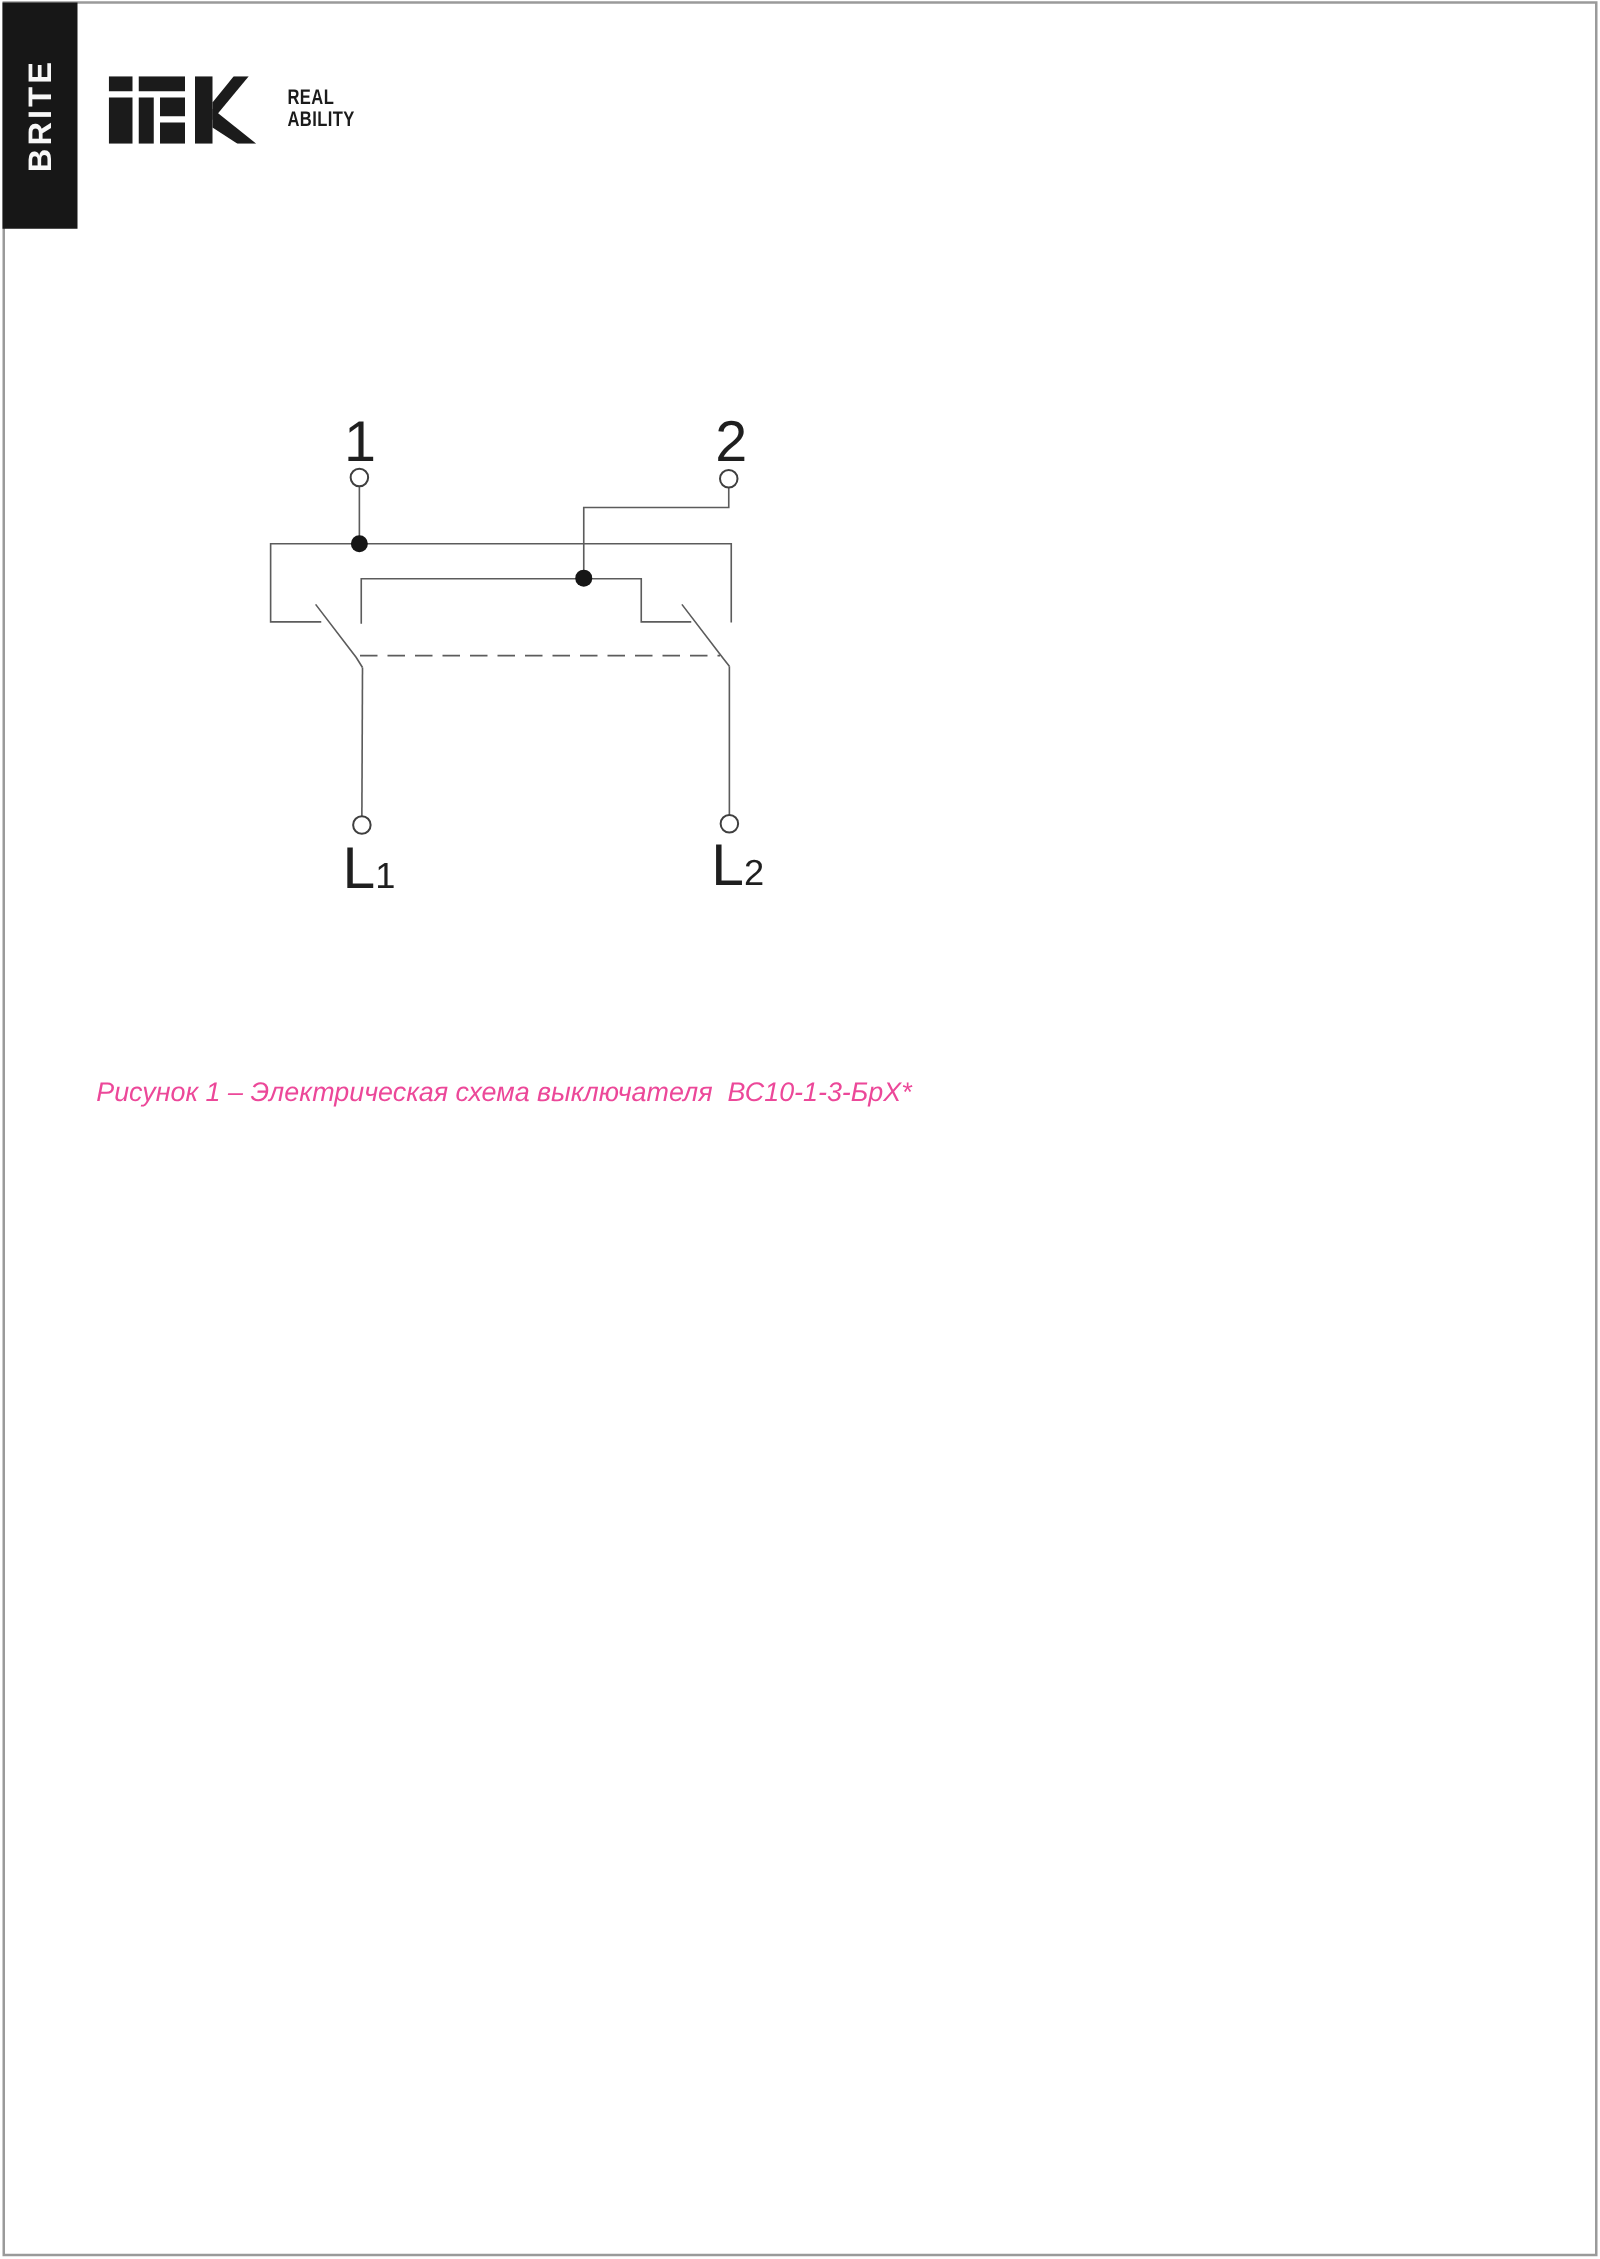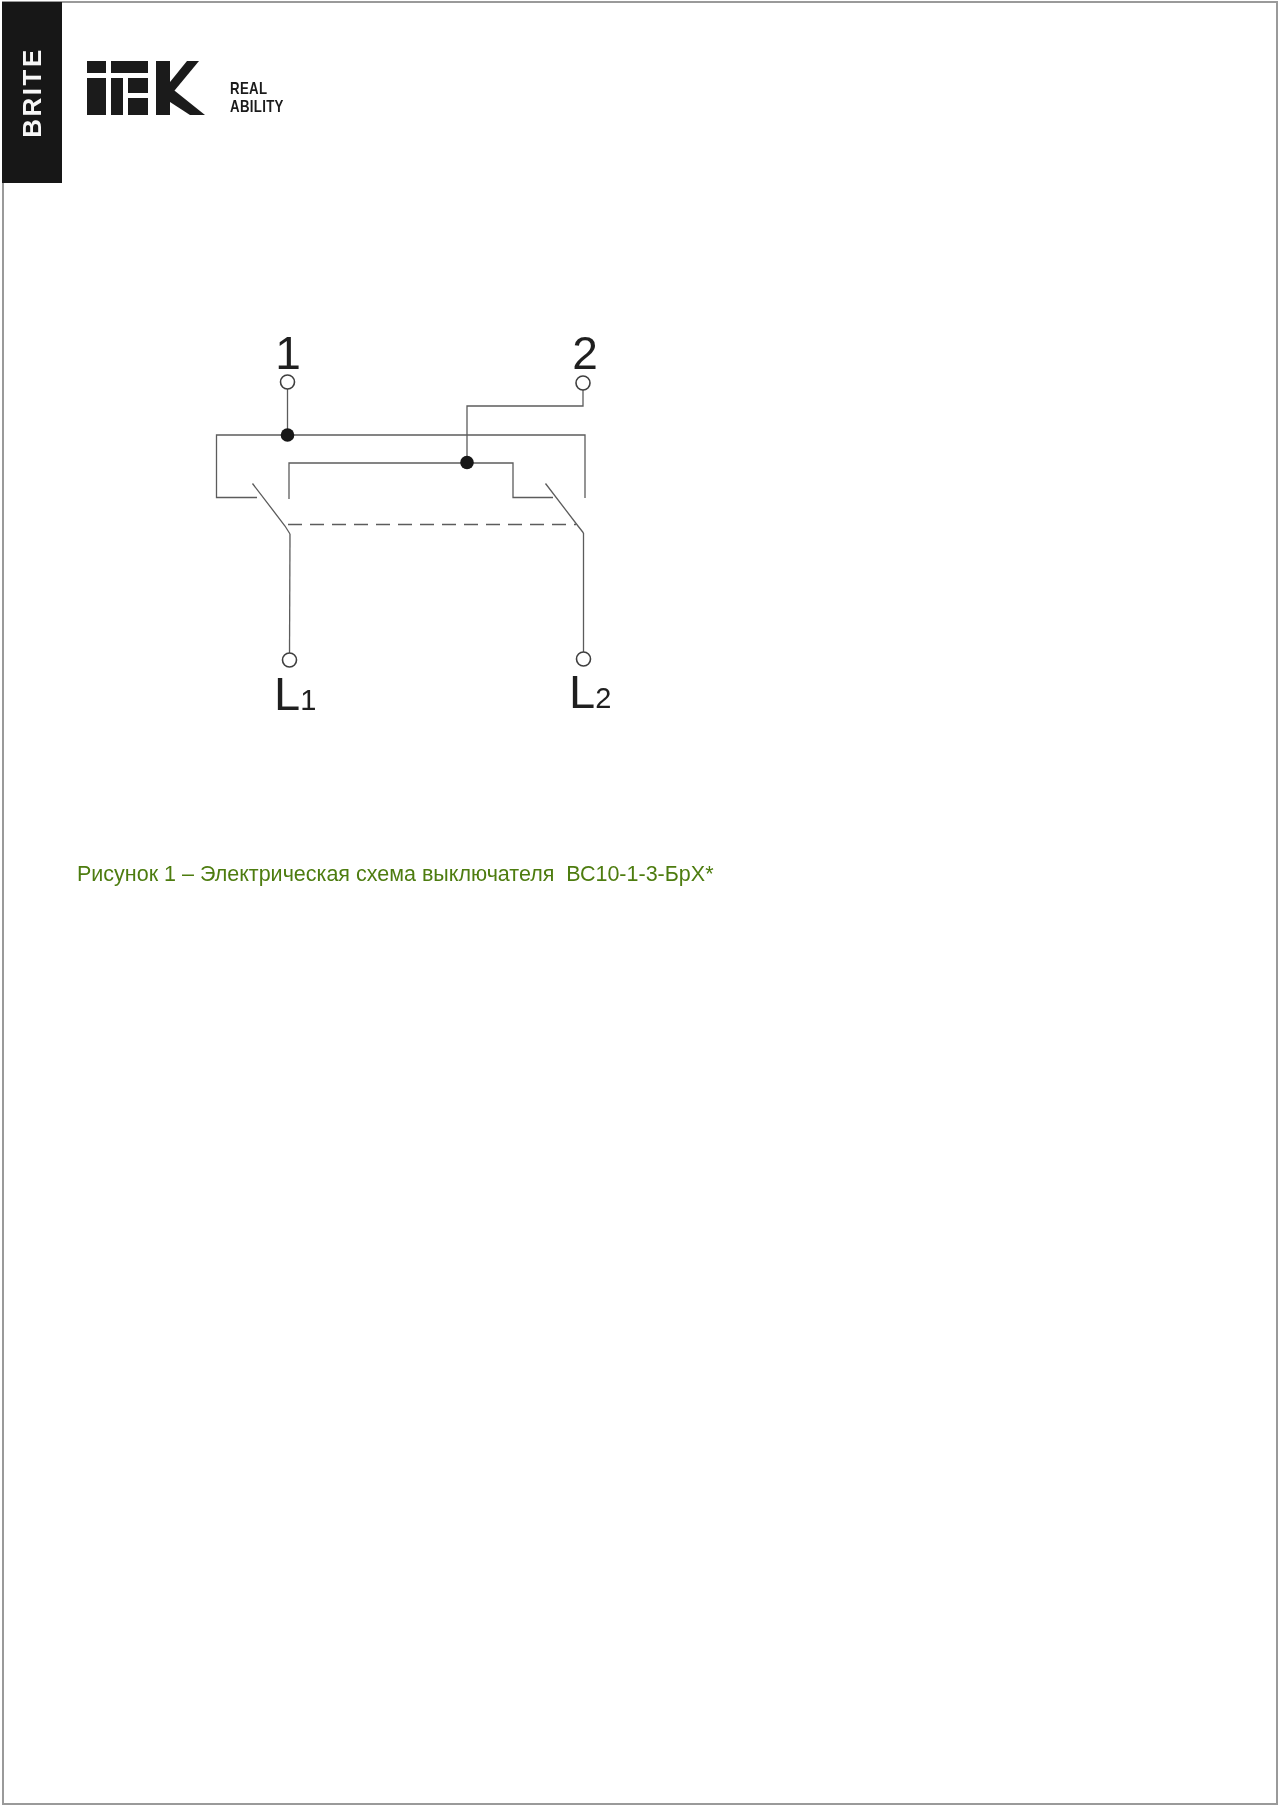--- a/index.html
+++ b/index.html
@@ -26,21 +26,21 @@
   .side-banner-text{
     color:#f7f7f7;
     font-size:26px;
     font-weight:bold;
     letter-spacing:2.5px;
     transform:rotate(-90deg);
     white-space:nowrap;
   }
   .logo-wrap{
     position:absolute;left:87px;top:61px;
-    display:flex;align-items:flex-end;
+    display:flex;align-items:center;
   }
   .logo-glyphs{display:block;}
   .logo-tagline{
     margin-left:23px;
     margin-top:-3px;
     font-weight:bold;
     font-size:17px;
     line-height:17.5px;
     letter-spacing:0.4px;
     color:#1b1b1b;
@@ -53,22 +53,23 @@
     width:1280px;height:1807px;
   }
   #schematic text{
     font-family:"Liberation Sans",sans-serif;
   }
   .figure-caption{
     position:absolute;
     left:77px;top:861px;
     font-size:21.5px;
     line-height:27px;
-    color:#4d7c0f;
+    color:#ec4899;
     white-space:pre;
+    font-style:italic;
   }
 </style>
 </head>
 <body>
 
 <div class="page-root">
 
   <div class="page-frame"></div>
 
   <div class="side-banner">

